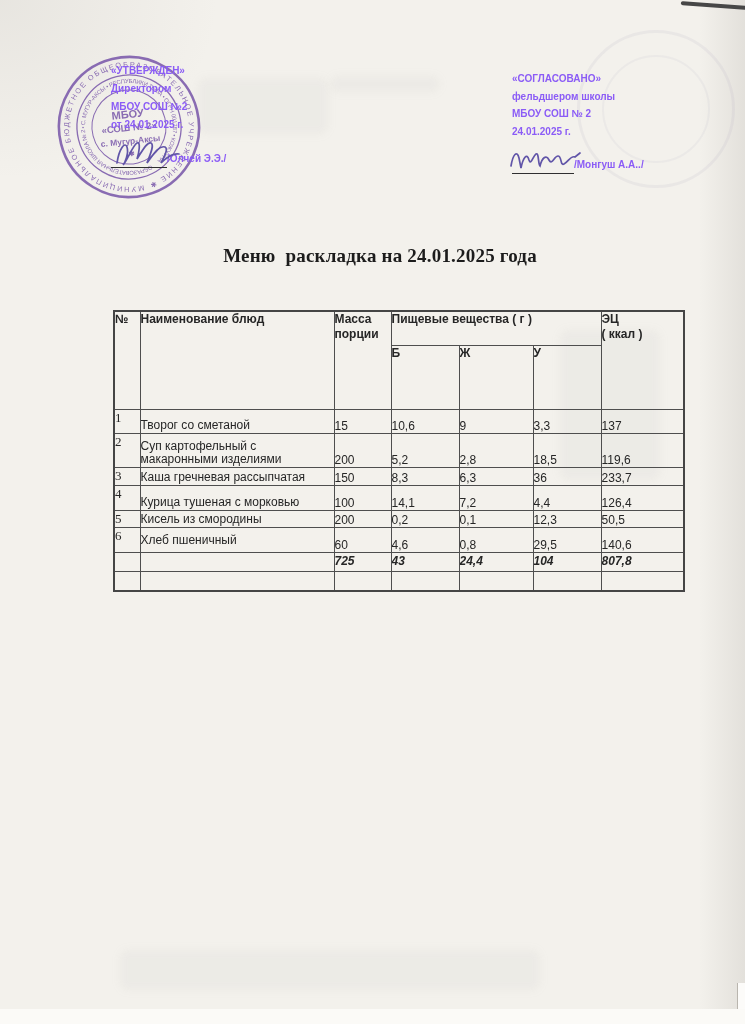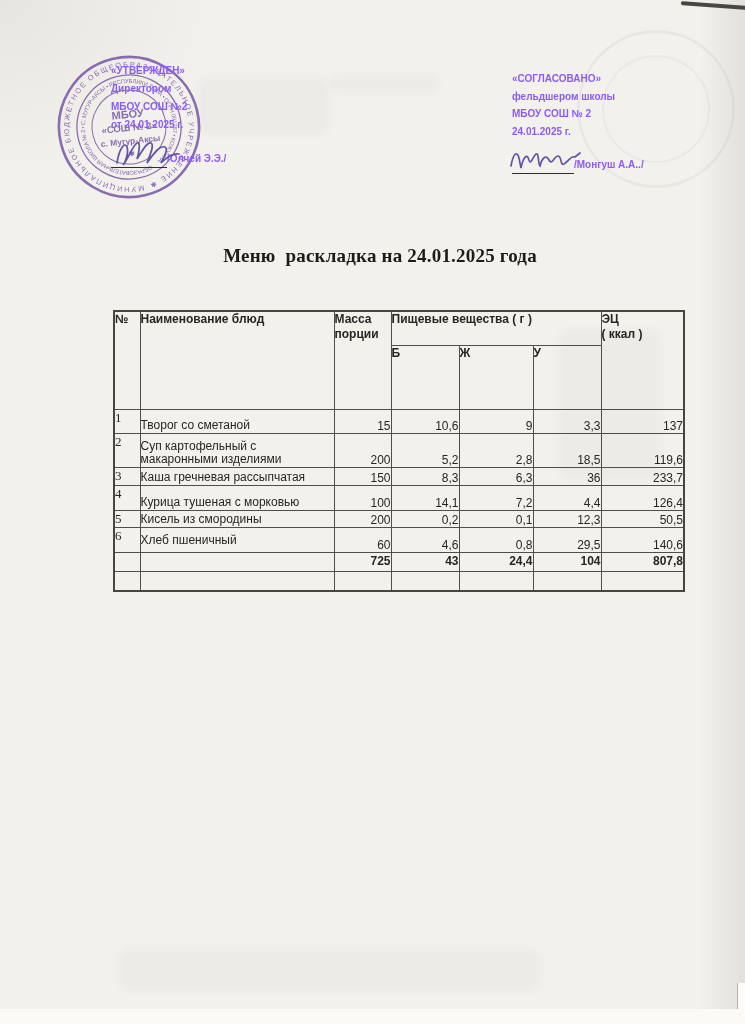--- a/index.html
+++ b/index.html
@@ -63,25 +63,25 @@
   table.menu th{font-weight:bold;text-align:left;vertical-align:top;font-size:12px;}
   th.h-num{padding:7px 0 0 4px;}
   th.h-name{padding:7px 0 0 9px;}
   th.h-mass{padding:6px 4px 0 5px;line-height:15px;}
   th.h-nutr{padding:6px 0 0 8px;}
   th.h-sub{padding:4px 0 0 24px;}
   th.h-ec{vertical-align:middle;padding-left:10px;line-height:15px;font-size:12px;}
 
   tr.row-1{height:24px;} tr.row-2{height:34px;} tr.row-3{height:18px;}
   tr.row-4{height:25px;} tr.row-5{height:16px;} tr.row-6{height:25px;}
-  tr.row-total{height:19px;} tr.row-empty{height:20px;}
+  tr.row-total{height:19px;font-style:italic;} tr.row-empty{height:20px;}
 
   td.col-num{vertical-align:top;font-family:"Liberation Serif",serif;font-size:13px;padding:1px 0 0 4px;}
   td.col-name{vertical-align:bottom;padding:0 2px 2px 5px;line-height:13.5px;margin-top:40px;}
-  td.col-mass,td.col-b,td.col-zh,td.col-u,td.col-ec{vertical-align:bottom;text-align:right;padding:0 6px 2px 0;}
+  td.col-mass,td.col-b,td.col-zh,td.col-u,td.col-ec{vertical-align:bottom;padding:0 6px 2px 0;}
   tr.row-total td{font-weight:bold;padding-bottom:3px;}
   tr.row-6 td.col-name{padding-bottom:4px;}
 </style>
 </head>
 <body>
 
 <div class="page">
 
   <div class="shade-right"></div>
   <div class="shade-topleft"></div>

